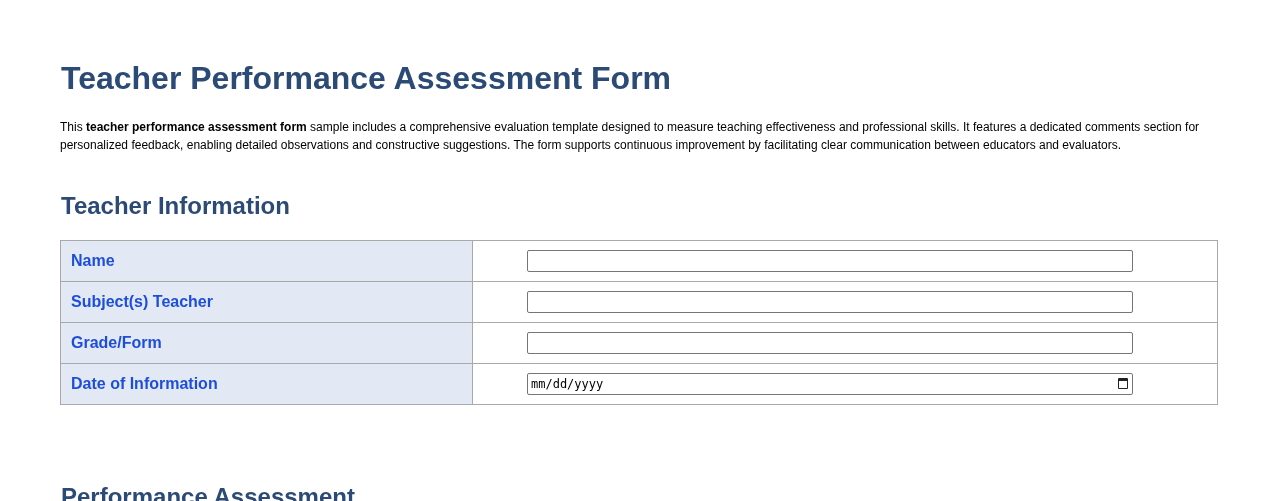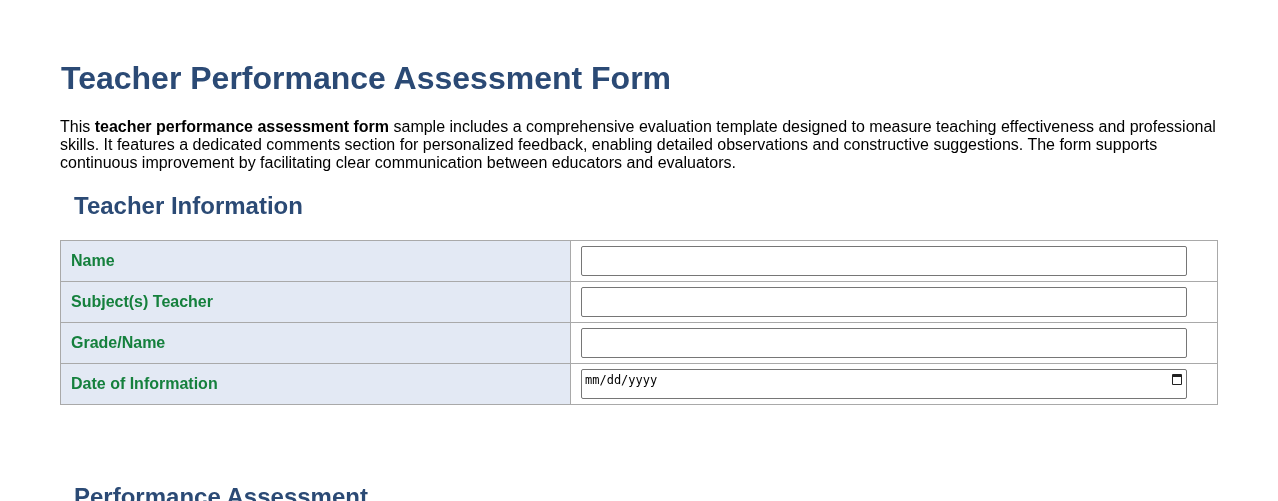--- a/index.html
+++ b/index.html
@@ -31,28 +31,28 @@
       font-weight: bold;
       color: #2b4a75;
       white-space: nowrap;
     }
     p.intro {
       position: absolute;
       top: 118px;
       left: 0;
       width: 1160px;
       margin: 0;
-      font-size: 16px;
+      font-size: 12px;
       line-height: 18px;
       color: #000;
     }
     p.intro b { font-weight: bold; }
     h2.section-title {
       position: absolute;
-      left: 14px;
+      left: 1px;
       margin: 0;
       font-size: 24px;
       line-height: 28px;
       font-weight: bold;
       color: #2b4a75;
       white-space: nowrap;
     }
     h2.sec-teacher { top: 192px; }
     h2.sec-perf { top: 483px; }
     table.info-table {
@@ -62,38 +62,39 @@
       width: 1158px;
       border-collapse: collapse;
     }
     table.info-table td {
       border: 1px solid #a9a9a9;
       height: 41px;
       padding: 0 10px;
       box-sizing: border-box;
     }
     td.label-cell {
-      width: 510px;
+      width: 412px;
       background: #e3e9f4;
       font-weight: bold;
       font-size: 16px;
-      color: #15803d;
+      color: #1d4ed8;
     }
     td.input-cell {
       background: #fff;
     }
     .field {
       display: block;
       width: 606px;
-      height: 30px;
+      height: 22px;
       border: 1px solid #767676;
       border-radius: 2px;
       background: #fff;
       box-sizing: border-box;
       position: relative;
+      margin-left: 44px;
     }
     .date-field {
       font-family: "DejaVu Sans Mono", monospace;
       font-size: 12px;
       line-height: 20px;
       padding-left: 3px;
       color: #000;
     }
     .calendar-icon {
       position: absolute;
@@ -125,21 +126,21 @@
           <input class="field" type="text" value="" style="">
         </td>
       </tr>
       <tr>
         <td class="label-cell">Subject(s) Teacher</td>
         <td class="input-cell">
           <input class="field" type="text" value="" style="">
         </td>
       </tr>
       <tr>
-        <td class="label-cell">Grade/Name</td>
+        <td class="label-cell">Grade/Form</td>
         <td class="input-cell">
           <input class="field" type="text" value="" style="">
         </td>
       </tr>
       <tr>
         <td class="label-cell">Date of Information</td>
         <td class="input-cell">
           <div class="field date-field">
             <span>mm/dd/yyyy</span>
             <span class="calendar-icon"></span>

